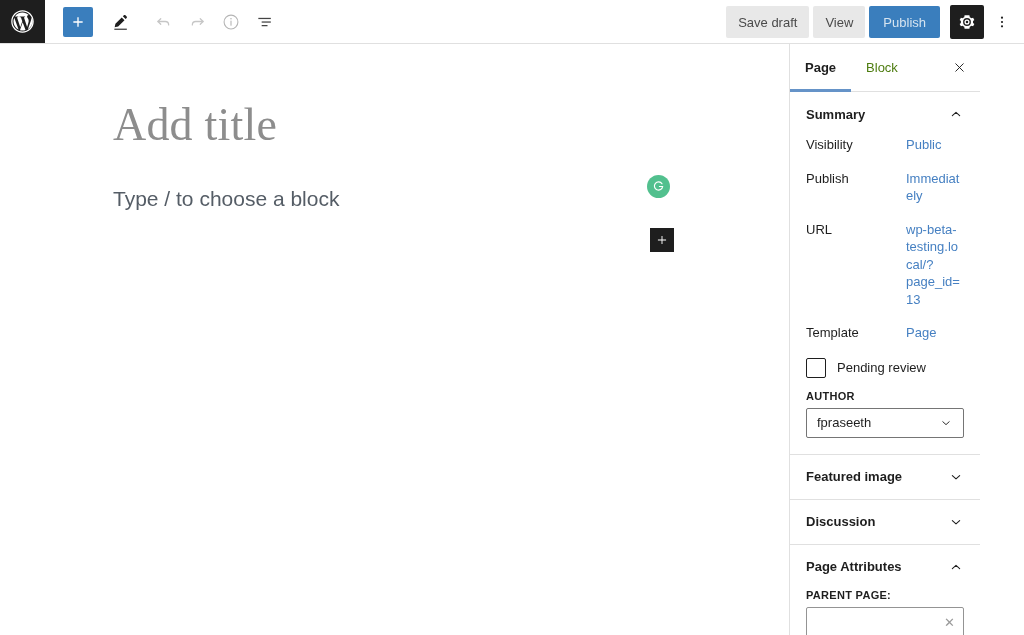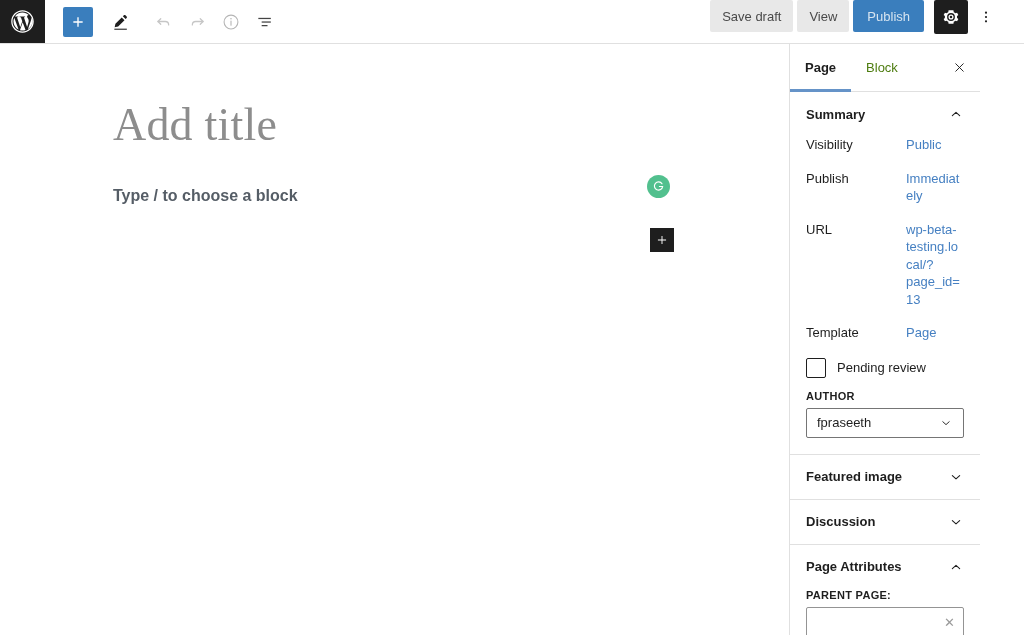--- a/index.html
+++ b/index.html
@@ -46,22 +46,22 @@
     width: 30px; height: 30px;
     border-radius: 2px;
     margin-right: 10px;
   }
   .tbtn.tool-pencil { margin-right: 8px; }
   .tbtn.disabled { cursor: default; }
 
   .header-right {
     position: absolute; right: 0; top: 0;
     height: 44px;
-    display: flex; align-items: flex-start;
-    padding-right: 24px;
+    display: flex; align-items: center;
+    padding-right: 8px;
     gap: 4px;
   }
   .hbtn {
     height: 32px;
     padding: 0 12px;
     border: none; border-radius: 2px;
     font-size: 13px;
     font-family: "Liberation Sans", sans-serif;
     display: flex; align-items: center; justify-content: center;
     cursor: pointer;
@@ -94,24 +94,23 @@
     font-family: "Liberation Serif", serif;
     font-size: 46px;
     line-height: 1.1;
     color: #8d8d8d;
     letter-spacing: 0.2px;
     cursor: text;
   }
   .block-placeholder {
     position: absolute;
     left: 113px; top: 143px;
-    font-size: 16px;
+    font-size: 21px;
     color: #555d66;
     cursor: text;
-    font-weight: bold;
   }
   .grammarly-badge {
     position: absolute;
     left: 647px; top: 131px;
     width: 23px; height: 23px;
     border-radius: 50%;
     background: #52c08e;
     display: flex; align-items: center; justify-content: center;
     cursor: pointer;
   }

